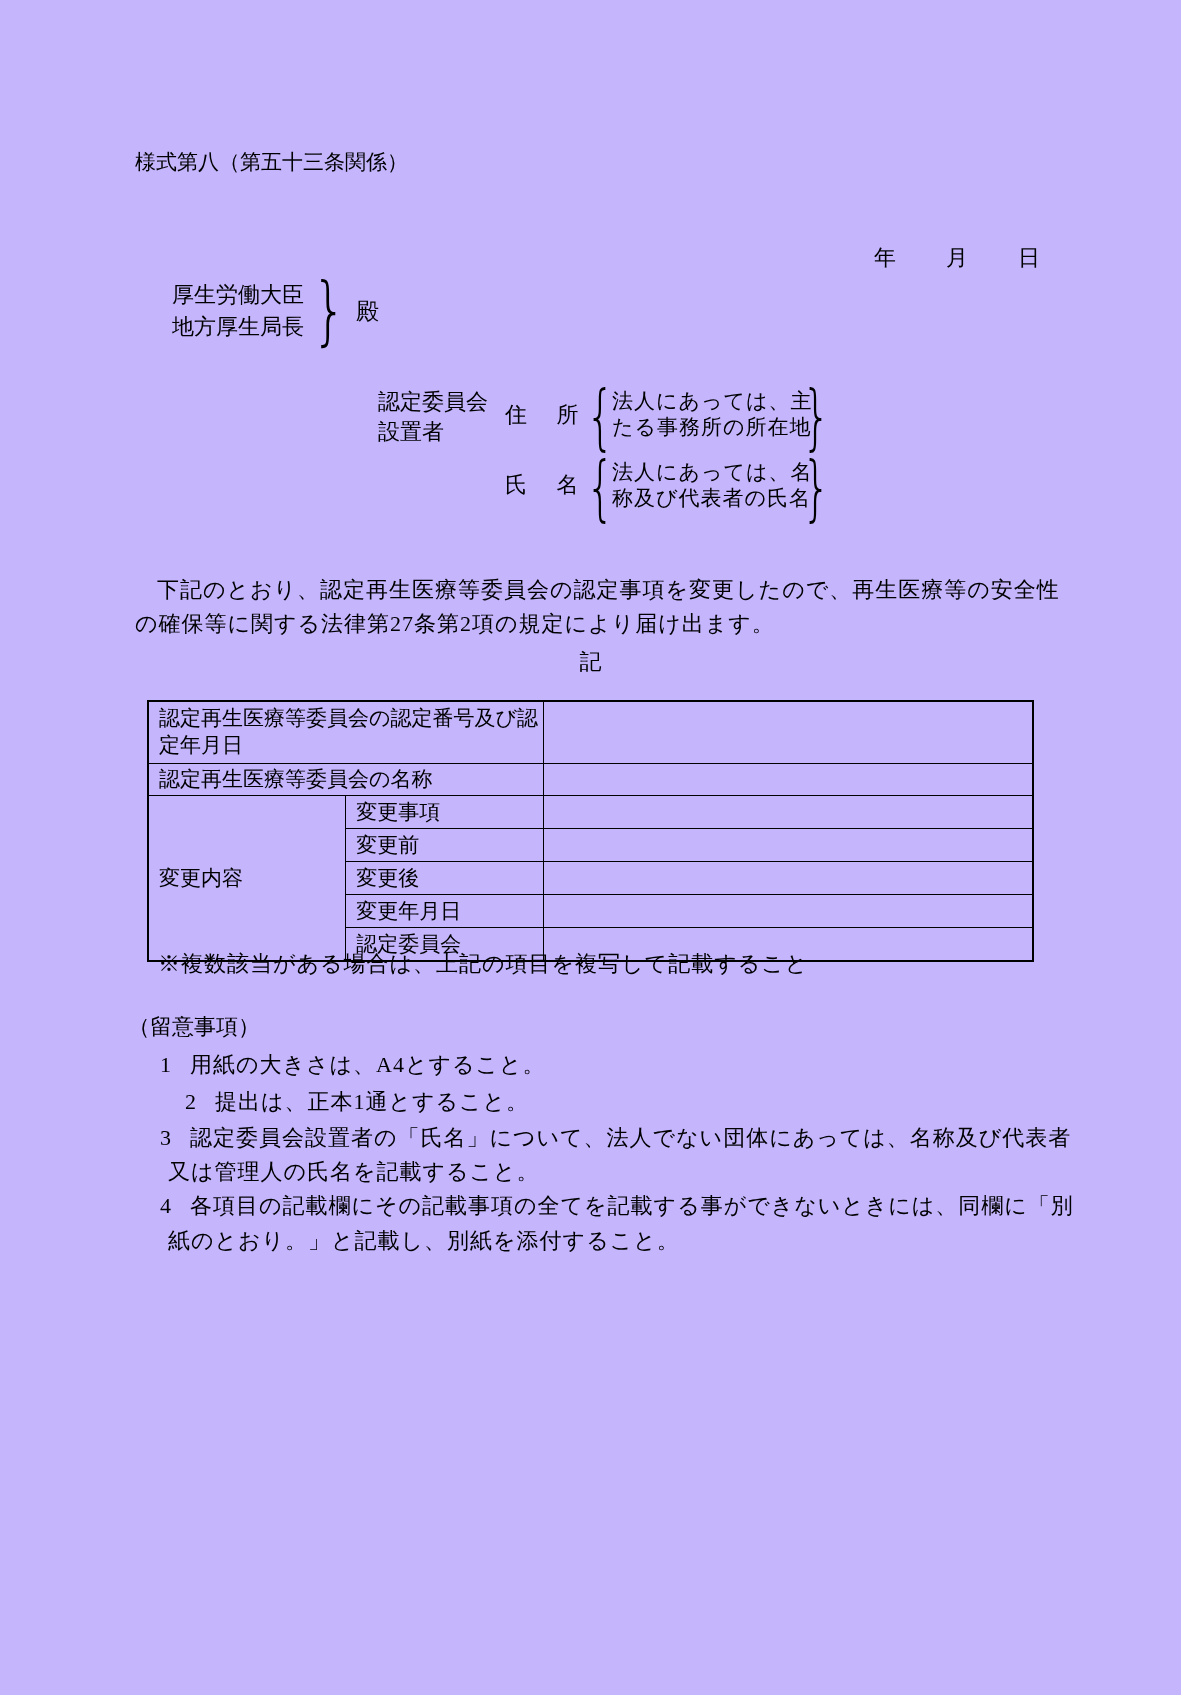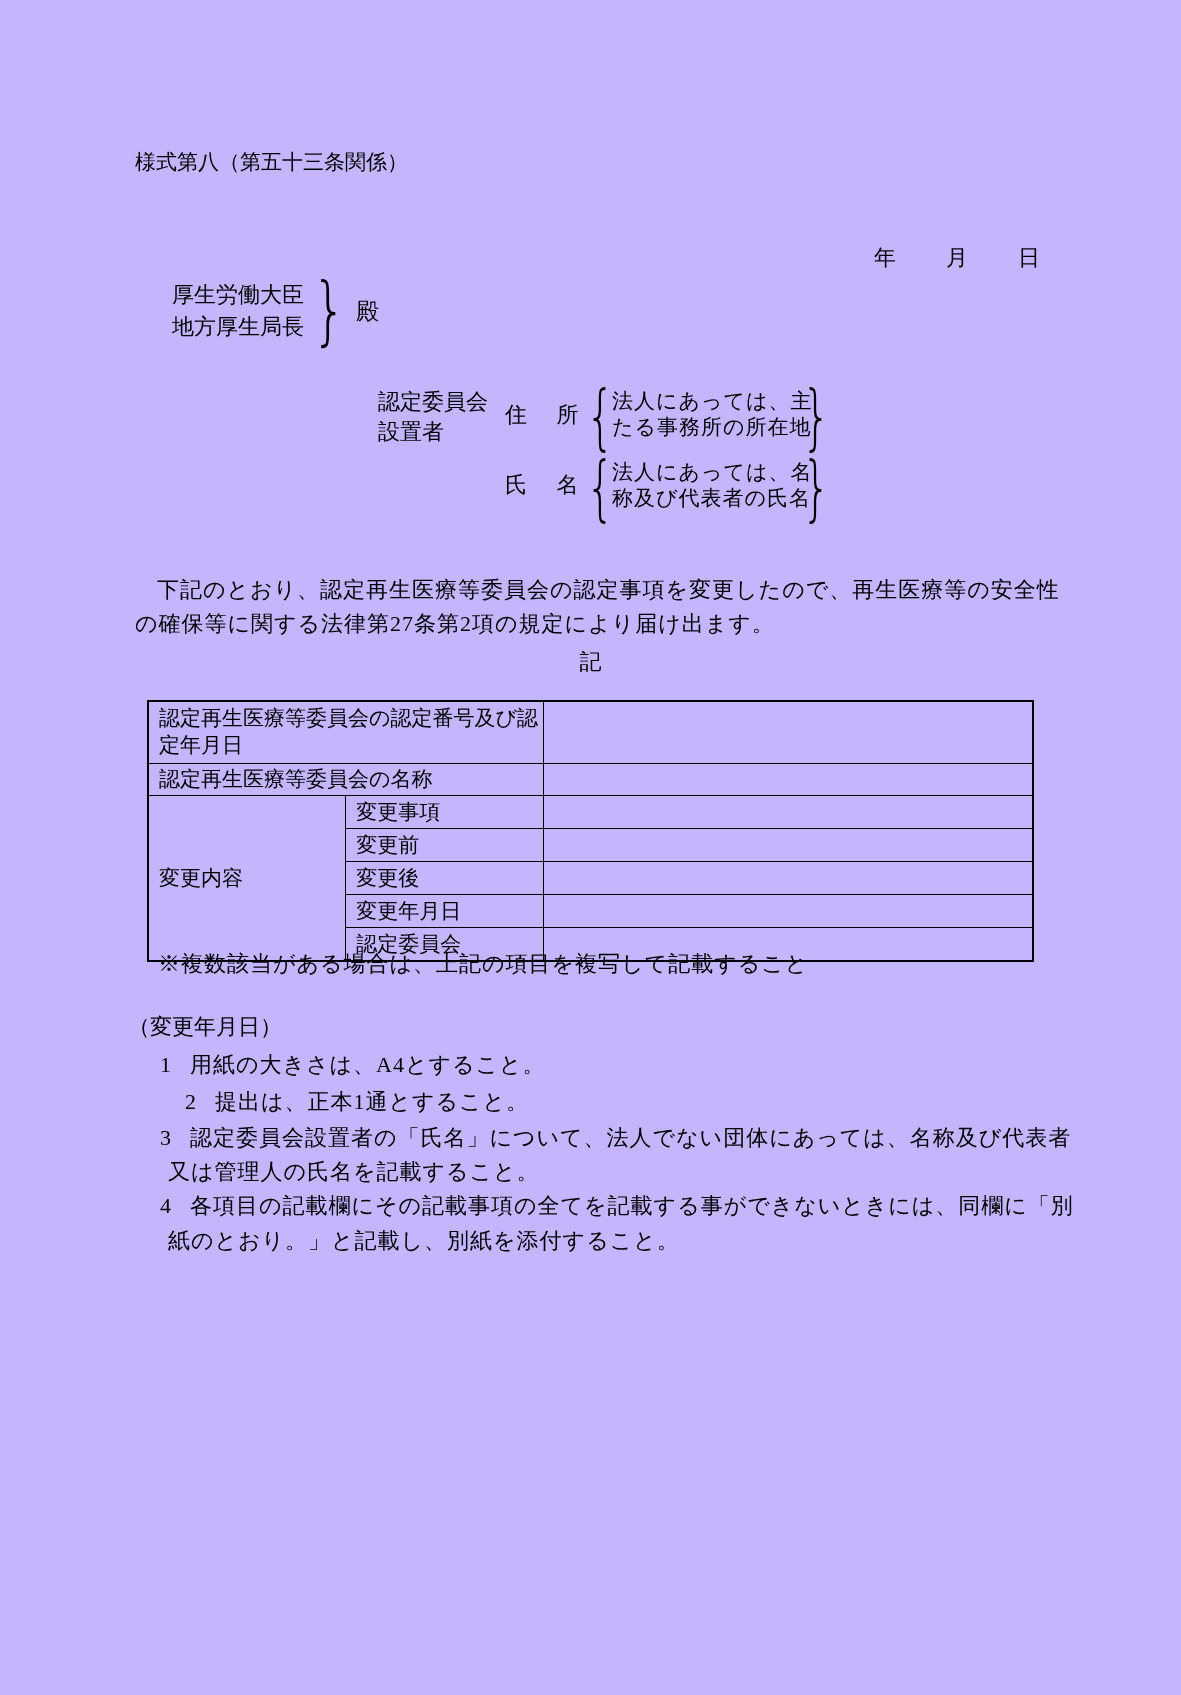--- a/index.html
+++ b/index.html
@@ -155,21 +155,21 @@
     </tr>
     <tr class="r-short">
       <td class="c-b">認定委員会</td>
       <td class="c-v"></td>
     </tr>
   </tbody>
     </table>
 
   <div class="abs table-note">※複数該当がある場合は、上記の項目を複写して記載すること</div>
 
-  <div class="abs notes-heading">（変更年月日）</div>
+  <div class="abs notes-heading">（留意事項）</div>
 
   <div class="note-item ni-1">
     <span class="note-num">1</span><span>用紙の大きさは、A4とすること。</span>
   </div>
   <div class="note-item ni-2">
     <span class="note-num">2</span><span>提出は、正本1通とすること。</span>
   </div>
   <div class="note-item ni-3">
     <span class="note-num">3</span><span>認定委員会設置者の「氏名」について、法人でない団体にあっては、名称及び代表者</span>
   </div>

